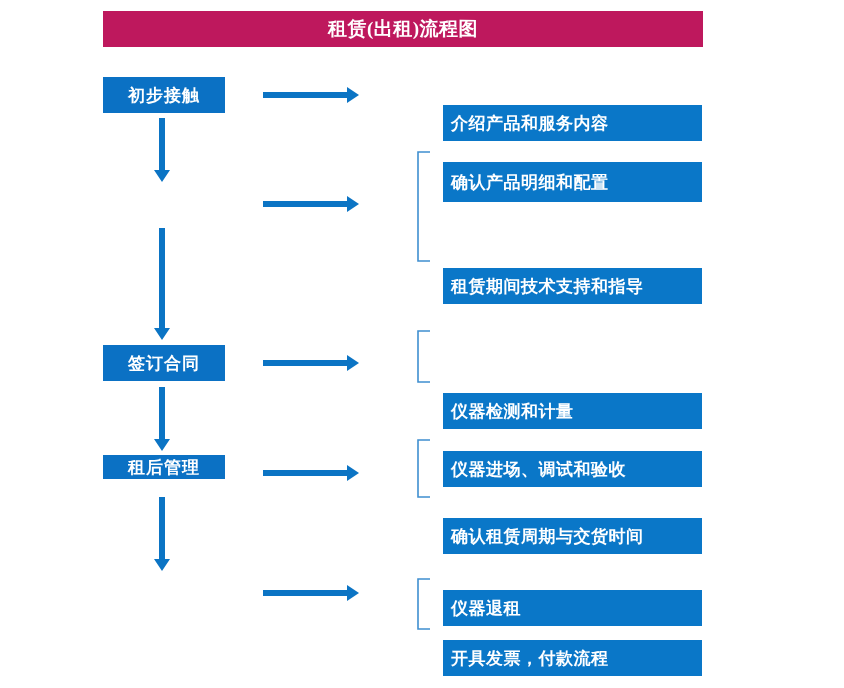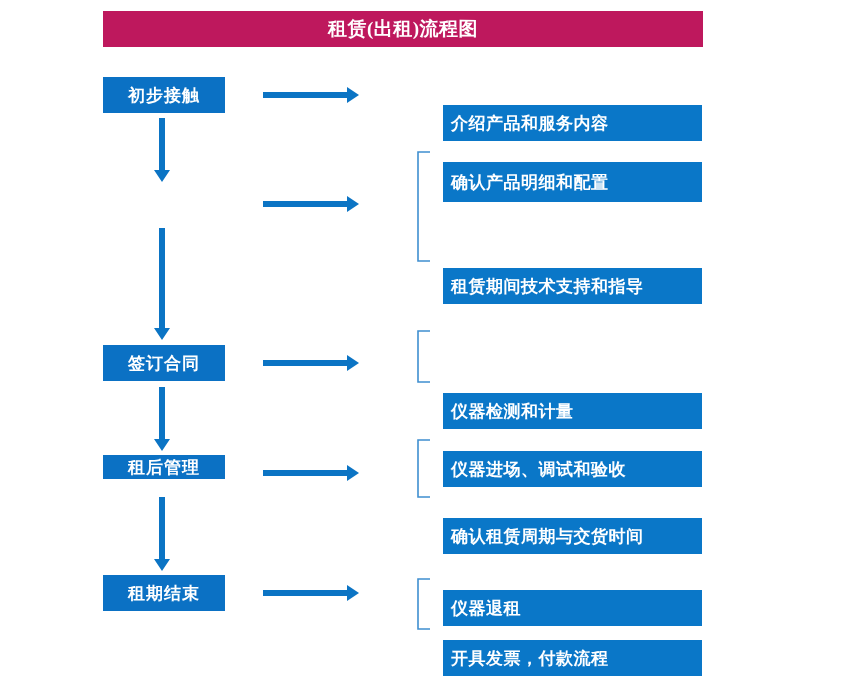--- a/index.html
+++ b/index.html
@@ -76,21 +76,20 @@
 </head>
 <body>
 
 <div id="canvas">
 
   <div class="title-bar">租赁(出租)流程图</div>
 
   <div class="stage-box" style="left:103px;top:77px;width:122px;height:36px;">初步接触</div>
   <div class="stage-box" style="left:103px;top:345px;width:122px;height:36px;">签订合同</div>
   <div class="stage-box" style="left:103px;top:455px;width:122px;height:24px;">租后管理</div>
-  <div class="stage-box" style="left:103px;top:575px;width:122px;height:36px;">租期结束</div>
 
   <div class="task-box" style="left:443px;top:77px;width:259px;height:36px;">介绍产品和服务内容</div>
   <div class="task-box" style="left:443px;top:134px;width:259px;height:40px;">确认产品明细和配置</div>
   <div class="task-box" style="left:443px;top:240px;width:259px;height:36px;">租赁期间技术支持和指导</div>
   <div class="task-box" style="left:443px;top:365px;width:259px;height:36px;">仪器检测和计量</div>
   <div class="task-box" style="left:443px;top:423px;width:259px;height:36px;">仪器进场、调试和验收</div>
   <div class="task-box" style="left:443px;top:490px;width:259px;height:36px;">确认租赁周期与交货时间</div>
   <div class="task-box" style="left:443px;top:562px;width:259px;height:36px;">仪器退租</div>
   <div class="task-box" style="left:443px;top:612px;width:259px;height:36px;">开具发票，付款流程</div>
 

